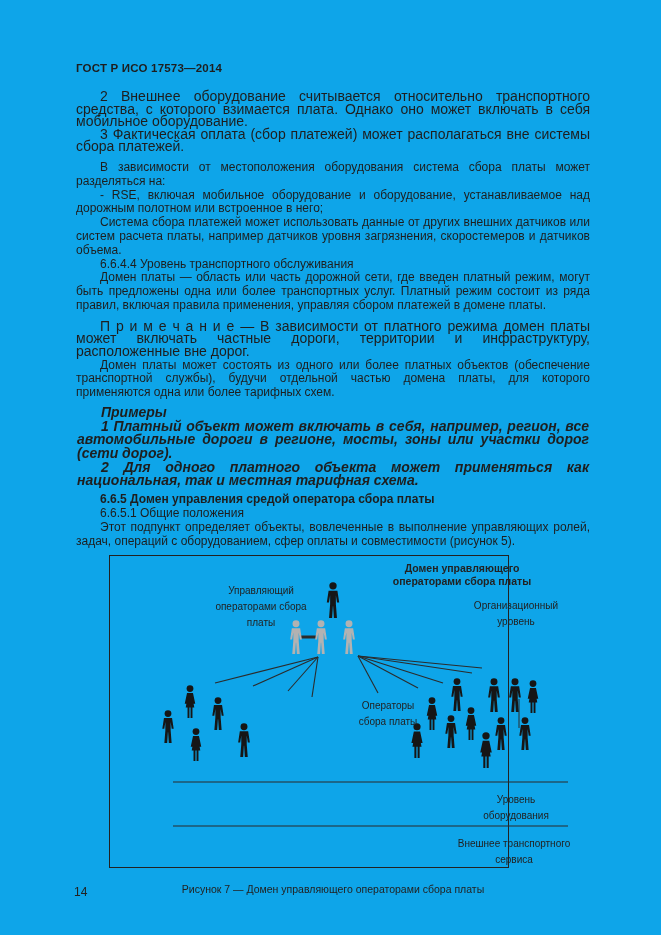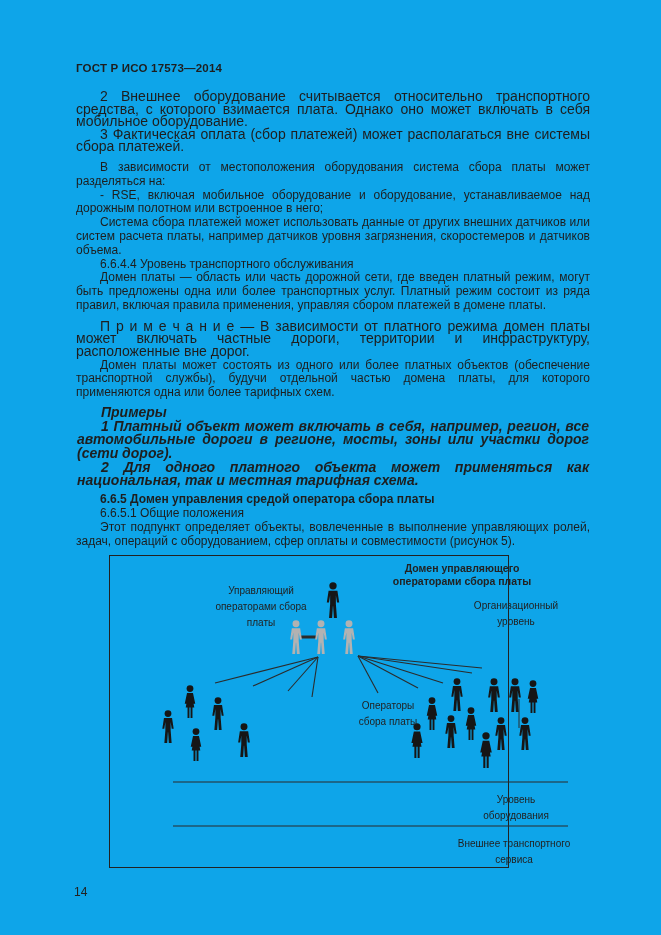--- a/index.html
+++ b/index.html
@@ -110,16 +110,17 @@
         </svg>
 
       <div class="fig-label fig-title" style="left:352px;top:6px;width:150px;">Домен управляющего операторами сбора платы</div>
       <div class="fig-label" style="left:151px;top:27px;width:92px;">Управляющий операторами сбора платы</div>
       <div class="fig-label" style="left:406px;top:42px;width:122px;">Организационный уровень</div>
       <div class="fig-label" style="left:278px;top:142px;width:70px;">Операторы сбора платы</div>
       <div class="fig-label" style="left:406px;top:236px;width:100px;">Уровень оборудования</div>
       <div class="fig-label" style="left:404px;top:280px;width:152px;">Внешнее транспортного сервиса</div>
     </div>
 
+    <div class="fig-caption">Рисунок 7 — Домен управляющего операторами сбора платы</div>
   </div>
 
   <div class="page-number">14</div>
 </div>
 
 </body></html>

